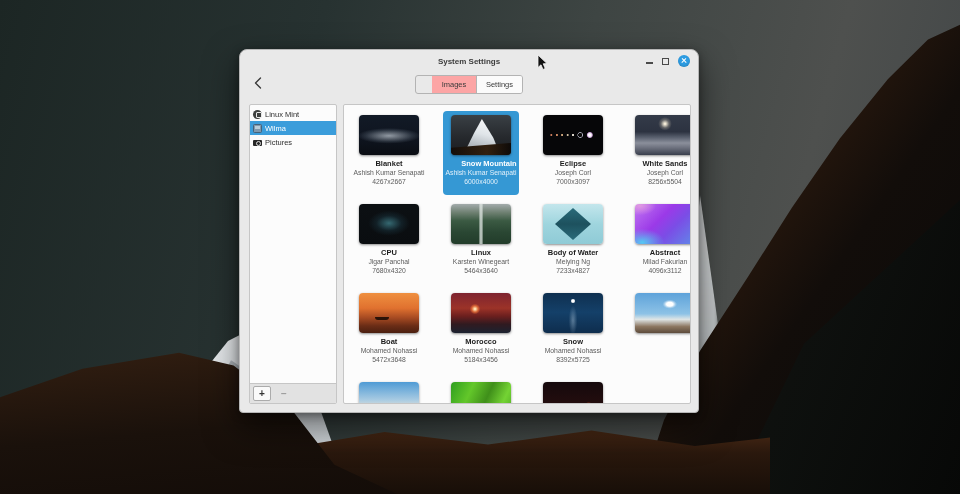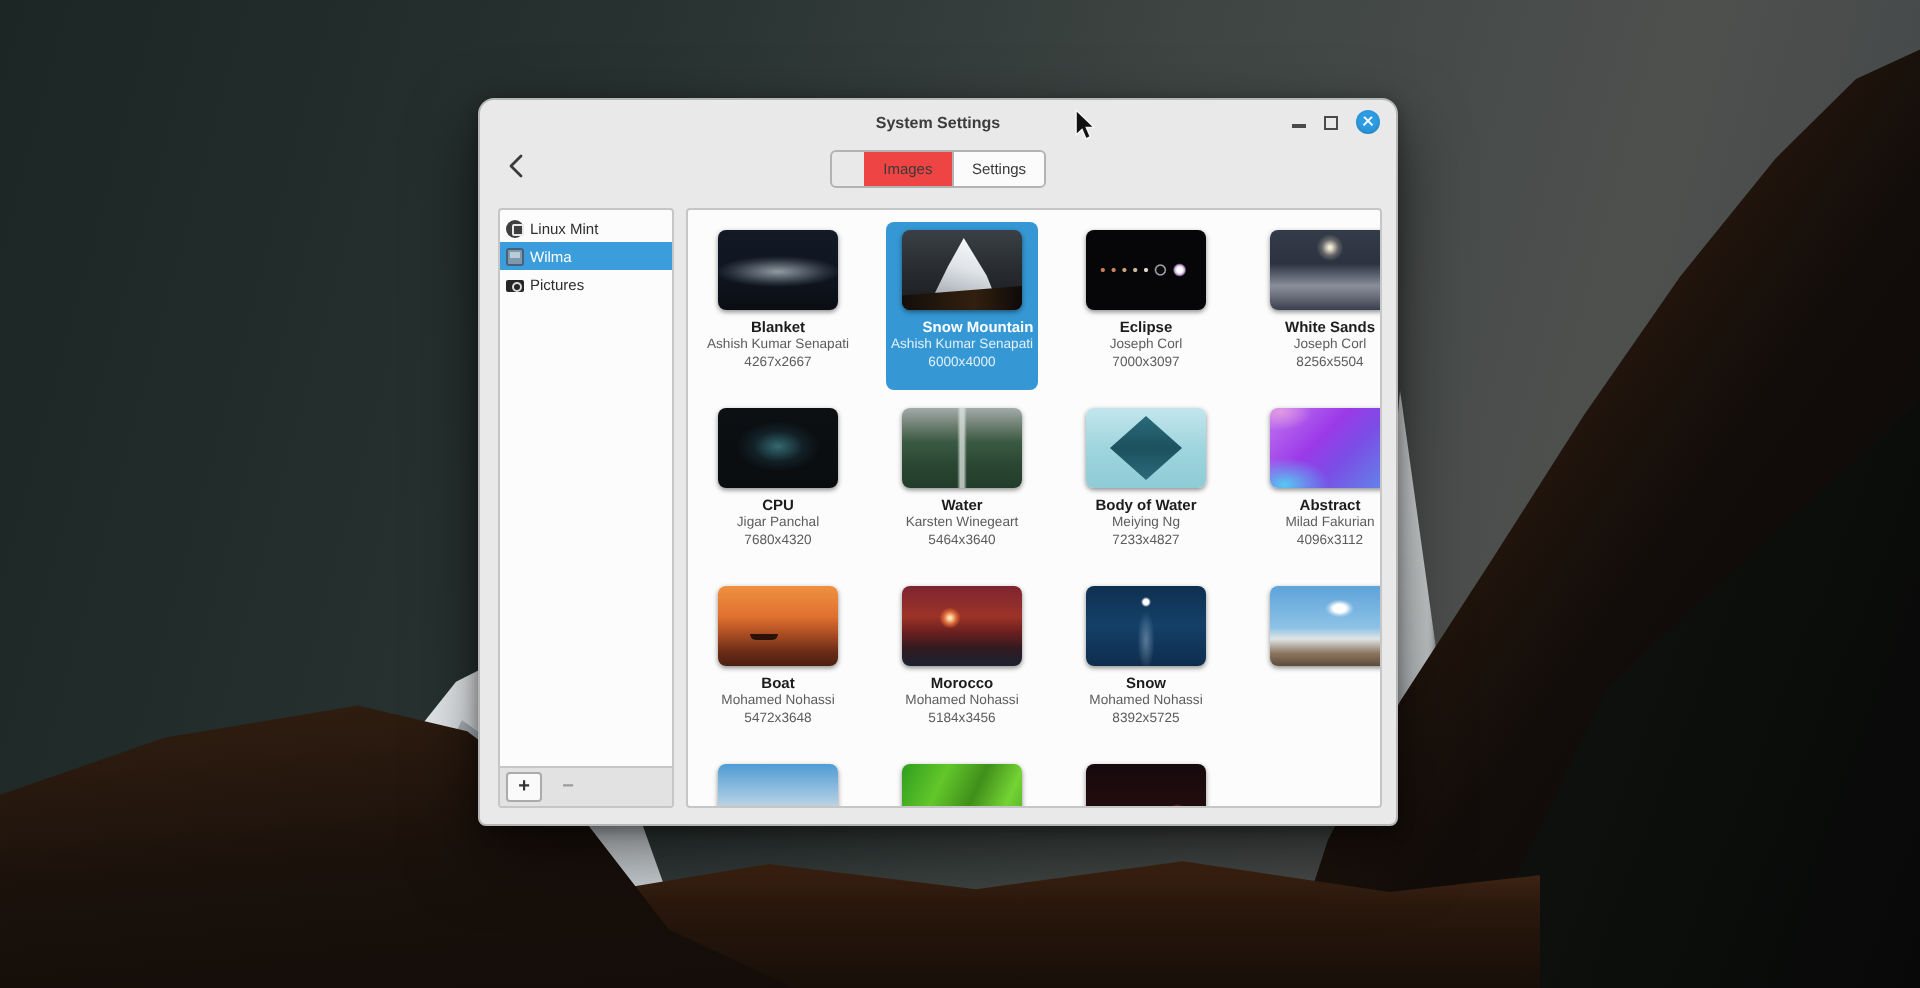--- a/index.html
+++ b/index.html
@@ -47,21 +47,21 @@
   .btn-close::before,.btn-close::after { content:""; position:absolute; left:3px; top:5.3px; width:6px; height:1.4px; background:#fff; }
   .btn-close::before { transform:rotate(45deg); }
   .btn-close::after { transform:rotate(-45deg); }
 
   .navbar { position:relative; height:24px; display:flex; align-items:center; justify-content:center; }
   .back-btn { position:absolute; left:10px; top:2px; width:16px; height:18px; display:flex; align-items:center; justify-content:center; }
   .tab-group { display:flex; border:1px solid #b3b3b3; border-radius:3px; overflow:hidden; height:19px; }
   .tab { min-width:44px; padding:0 9px; display:flex; align-items:center; justify-content:center;
     font-size:7.5px; color:#3a3a3a; background:#fbfbfb; cursor:default; }
   .tab + .tab { border-left:1px solid #b3b3b3; }
-  .tab.active { background:#ef4444;margin-left:16px; }
+  .tab.active { background:#fca5a5;margin-left:16px; }
 
   .content { position:absolute; left:0; top:44px; right:0; bottom:0; }
 
   
   .sidebar { position:absolute; left:9px; top:10px; width:88px; height:300px;
     background:#fcfcfc; border:1px solid #c6c6c6; border-radius:2px; display:flex; flex-direction:column; overflow:hidden; }
   .source-list { flex:1; padding-top:2px;border-radius:32px; }
   .src-item { height:14px; display:flex; align-items:center; gap:3px; padding-left:3px;
     font-size:7.5px; color:#2e2e2e; cursor:default; white-space:nowrap; }
   .src-item.selected { background:#3b9ddb; color:#fff; }
@@ -242,21 +242,21 @@
     <div class="t-res">8256x5504</div>
   </div>
             <div class="tile">
     <div class="thumb th-cpu"></div>
     <div class="t-name">CPU</div>
     <div class="t-author">Jigar Panchal</div>
     <div class="t-res">7680x4320</div>
   </div>
             <div class="tile">
     <div class="thumb th-road"></div>
-    <div class="t-name">Water</div>
+    <div class="t-name">Linux</div>
     <div class="t-author">Karsten Winegeart</div>
     <div class="t-res">5464x3640</div>
   </div>
             <div class="tile">
     <div class="thumb th-body-of-water"></div>
     <div class="t-name">Body of Water</div>
     <div class="t-author">Meiying Ng</div>
     <div class="t-res">7233x4827</div>
   </div>
             <div class="tile">

